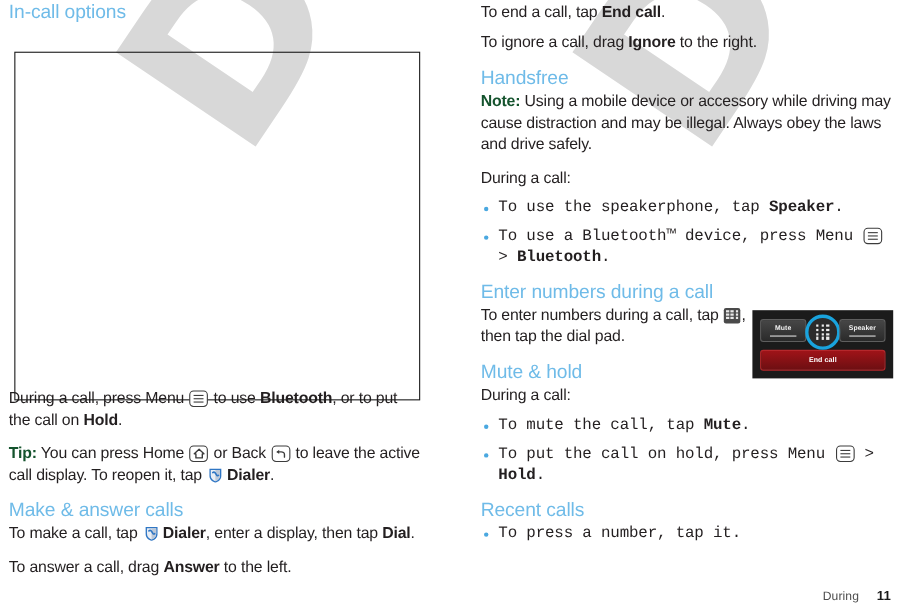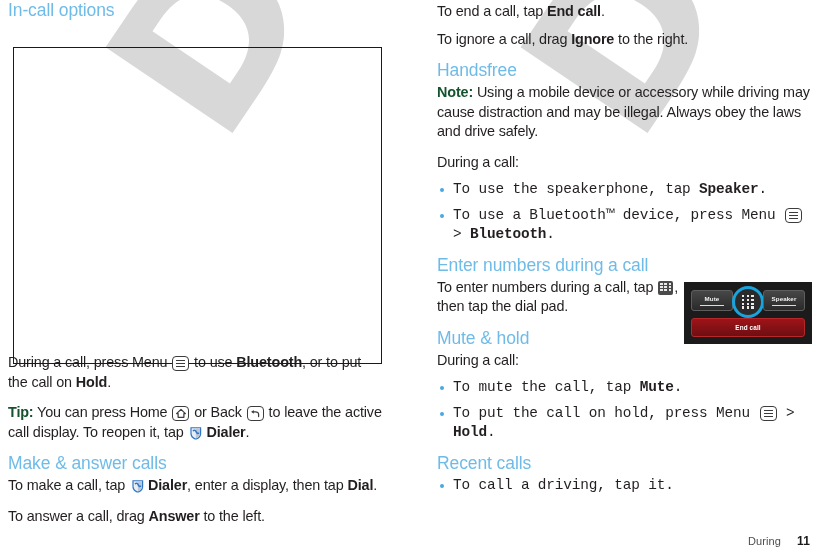--- a/index.html
+++ b/index.html
@@ -350,21 +350,21 @@
       </li>
       <li>
         <span>To put the call on hold, press Menu </span><span class="key key-menu"><i></i><i></i><i></i></span><span> &gt; </span><b>Hold</b><span>.</span>
       </li>
     </ul>
 
     <h2 class="h2">Recent calls</h2>
 
 
     <ul>
-      <li>To call a driving, tap it.</li>
+      <li>To press a number, tap it.</li>
     </ul>
   </div>
 
   <div class="inset">
     <div class="inset-row">
       <div class="btn-sq btn-mute">Mute</div>
       <div class="dial-ring">
         <span class="pad">
           <s style="left:0;top:0"></s>
             <s style="left:4.6px;top:0"></s>

